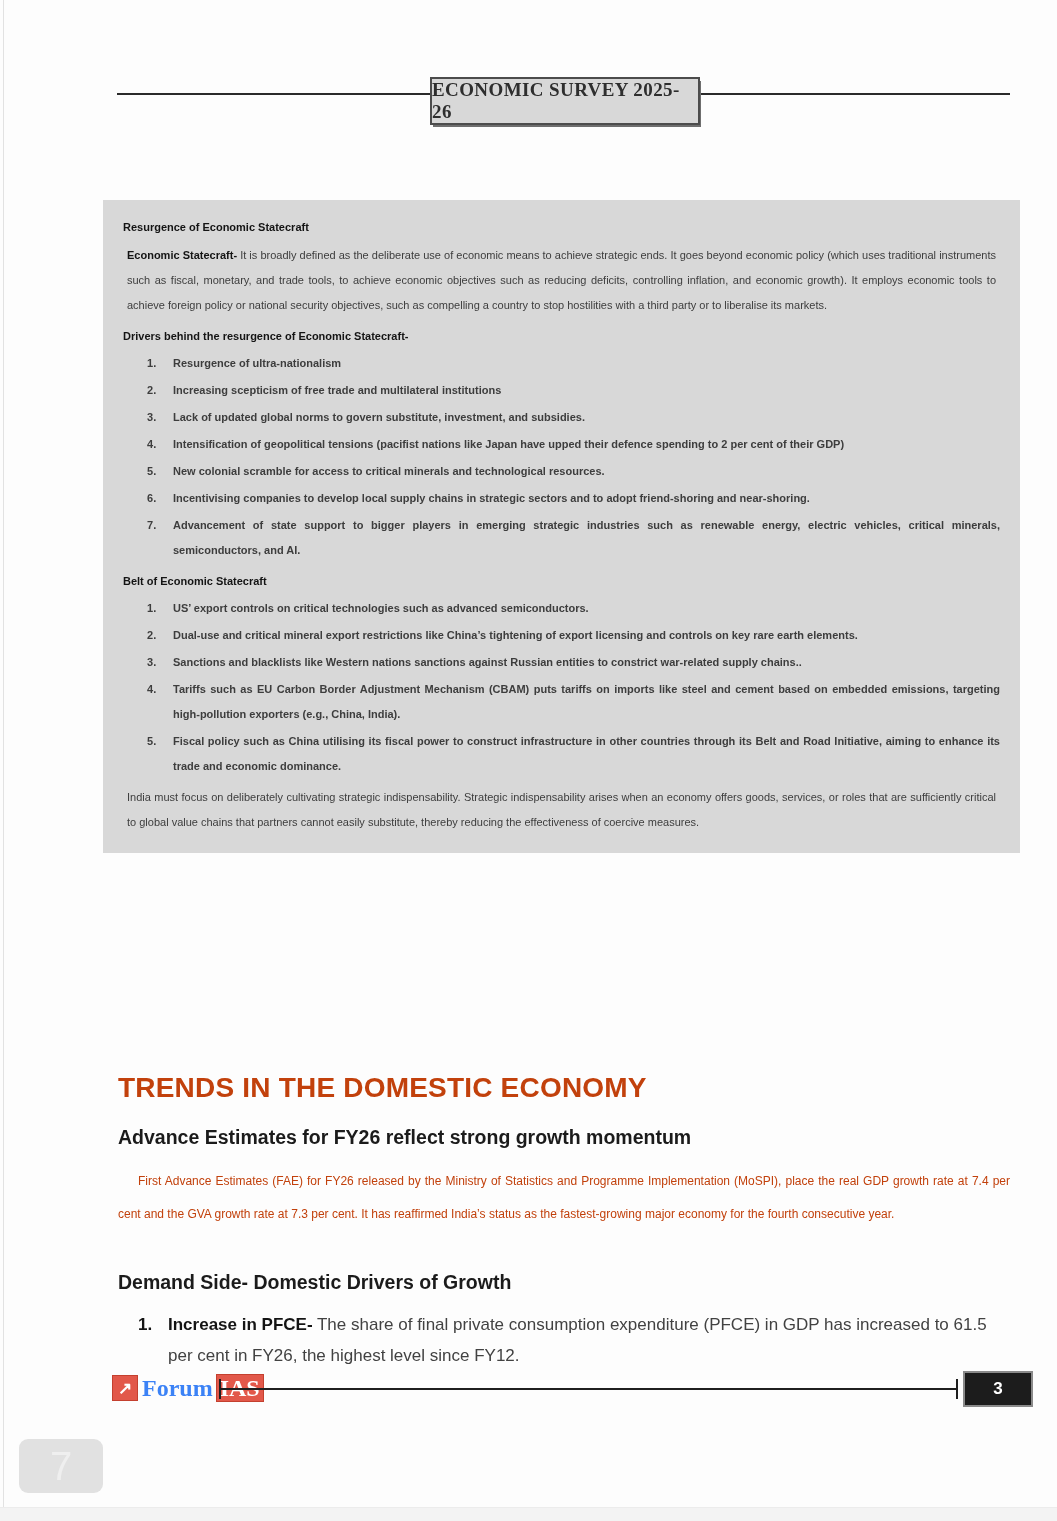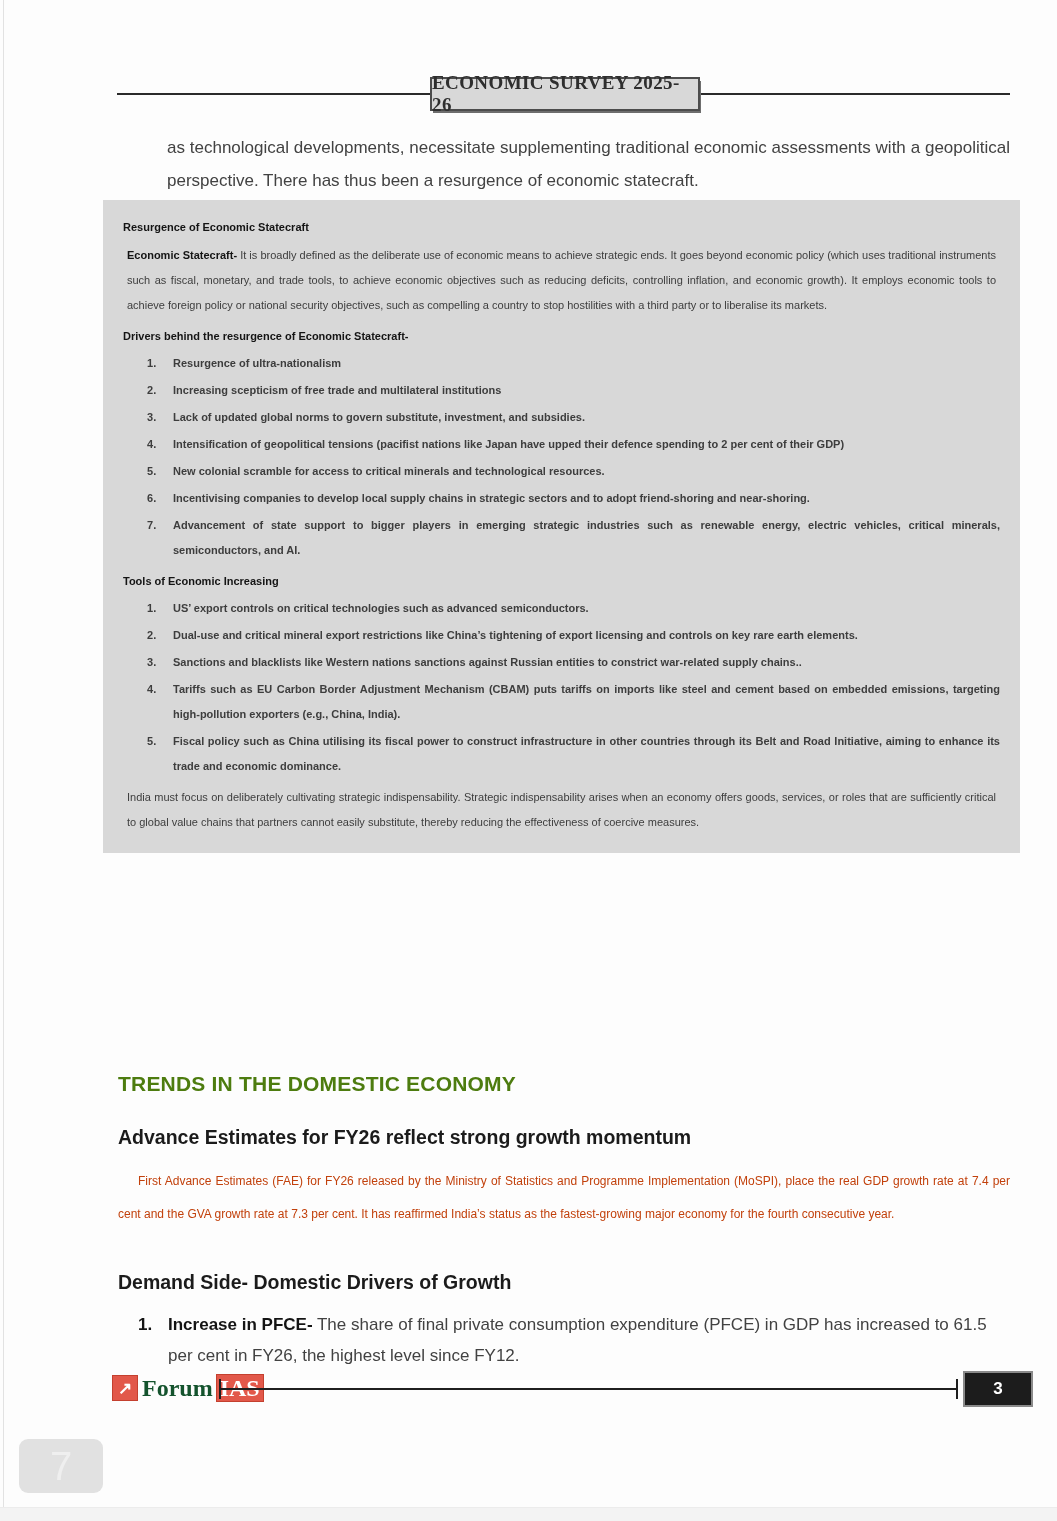--- a/index.html
+++ b/index.html
@@ -11,21 +11,21 @@
     color:#3f3f3f;
   }
   .sheet-edge-left { position:absolute; left:3px; top:0; bottom:0; width:1px; background:#e2e2e2; }
   .sheet-edge-bottom { position:absolute; left:0; right:0; bottom:0; height:14px; background:#f3f3f3; border-top:1px solid #ececec; }
 
   
   .header-line { position:absolute; top:93px; height:2px; background:#2a2a2a; }
   .header-line.left  { left:117px; width:313px; }
   .header-line.right { left:700px; width:310px; }
   .header-box {
-    position:absolute; left:430px; top:77px; width:270px; height:34px;
+    position:absolute; left:430px; top:77px; width:270px; height:48px;
     background:#d8d8d8; border:2px solid #4c4c4c;
     box-shadow:2px 3px 0 -1px #6e6e6e;
     display:flex; align-items:center; justify-content:center;
     font-family:"Liberation Serif", serif; font-weight:bold;
     font-size:19px; color:#2e2e2e; letter-spacing:.4px;
   }
 
   
   .intro {
     position:absolute; left:167px; top:131px; width:843px;
@@ -47,21 +47,21 @@
     padding-left:50px; text-align:justify; margin-bottom:2px;font-weight:bold;
   }
   .box-ol li::before {
     content:counter(n)"."; position:absolute; left:24px; top:0;
     color:#3d3d3d;
   }
 
   
   .h-trends {
     position:absolute; left:118px; top:1072px;
-    font-size:21px; font-weight:bold; color:#4d7c0f; letter-spacing:.2px;text-align:center;
+    font-size:28px; font-weight:bold; color:#c2410c; letter-spacing:.2px;text-align:center;
   }
   .h-sub { position:absolute; left:118px; font-size:19.5px; font-weight:bold; color:#1b1b1b;text-align:right; }
   .h-advance { top:1126px; }
   .h-demand  { top:1271px; }
   .p-advance {
     position:absolute; left:118px; top:1165px; width:892px;
     font-size:12px; line-height:33px; text-align:justify; text-indent:20px; color:#c2410c;
   }
   .pfce-item {
     position:absolute; left:138px; top:1309px; width:872px;
@@ -76,21 +76,21 @@
   .footer-tick.t1 { left:219px; }
   .footer-tick.t2 { left:956px; }
   .logo { position:absolute; left:112px; top:1372px; height:32px; display:flex; align-items:center; gap:2px; }
   .logo-arrow {
     width:26px; height:26px; background:#e2584a; border:1px solid #c4402f;
     display:flex; align-items:center; justify-content:center;
     color:#fff; font-size:17px; font-weight:bold;
   }
   .logo-forum {
     font-family:"Liberation Serif", serif; font-weight:bold;
-    font-size:24px; color:#14532d; margin-left:2px;
+    font-size:24px; color:#3b82f6; margin-left:2px;
   }
   .logo-ias {
     font-family:"Liberation Serif", serif; font-weight:bold;
     font-size:24px; color:#fff; background:#e2584a; border:1px solid #c4402f;
     padding:0 3px; line-height:26px; margin-left:1px;
   }
   .pagebox {
     position:absolute; left:963px; top:1371px; width:70px; height:36px;
     background:#1c1c1c; border:2px solid #8a8a8a;
     display:flex; align-items:center; justify-content:center;
@@ -108,40 +108,39 @@
 </head>
 <body>
 
 <div class="stage">
   <div class="sheet-edge-left"></div>
 
   <div class="header-line left"></div>
   <div class="header-line right"></div>
   <div class="header-box">ECONOMIC SURVEY 2025-26</div>
 
-  <p class="intro">as technological developments, necessitate supplementing traditional economic assessments with a geopolitical perspective. There has thus been a resurgence of economic statecraft.</p>
 
   <div class="graybox">
     <div class="box-h">Resurgence of Economic Statecraft</div>
 
     <p class="box-p"><span class="lead">Economic Statecraft-</span><span> It is broadly defined as the deliberate use of economic means to achieve strategic ends. It goes beyond economic policy (which uses traditional instruments such as fiscal, monetary, and trade tools, to achieve economic objectives such as reducing deficits, controlling inflation, and economic growth). It employs economic tools to achieve foreign policy or national security objectives, such as compelling a country to stop hostilities with a third party or to liberalise its markets.</span></p>
 
 
     <div class="box-h">Drivers behind the resurgence of Economic Statecraft-</div>
     <ol class="box-ol">
       <li>Resurgence of ultra-nationalism</li>
       <li>Increasing scepticism of free trade and multilateral institutions</li>
       <li>Lack of updated global norms to govern substitute, investment, and subsidies.</li>
       <li>Intensification of geopolitical tensions (pacifist nations like Japan have upped their defence spending to 2 per cent of their GDP)</li>
       <li>New colonial scramble for access to critical minerals and technological resources.</li>
       <li>Incentivising companies to develop local supply chains in strategic sectors and to adopt friend-shoring and near-shoring.</li>
       <li>Advancement of state support to bigger players in emerging strategic industries such as renewable energy, electric vehicles, critical minerals, semiconductors, and AI.</li>
     </ol>
 
-    <div class="box-h">Tools of Economic Increasing</div>
+    <div class="box-h">Belt of Economic Statecraft</div>
     <ol class="box-ol">
       <li>US’ export controls on critical technologies such as advanced semiconductors.</li>
       <li>Dual-use and critical mineral export restrictions like China’s tightening of export licensing and controls on key rare earth elements.</li>
       <li>Sanctions and blacklists like Western nations sanctions against Russian entities to constrict war-related supply chains..</li>
       <li>Tariffs such as EU Carbon Border Adjustment Mechanism (CBAM) puts tariffs on imports like steel and cement based on embedded emissions, targeting high-pollution exporters (e.g., China, India).</li>
       <li>Fiscal policy such as China utilising its fiscal power to construct infrastructure in other countries through its Belt and Road Initiative, aiming to enhance its trade and economic dominance.</li>
     </ol>
 
     <p class="box-p">India must focus on deliberately cultivating strategic indispensability. Strategic indispensability arises when an economy offers goods, services, or roles that are sufficiently critical to global value chains that partners cannot easily substitute, thereby reducing the effectiveness of coercive measures.</p>
   </div>

